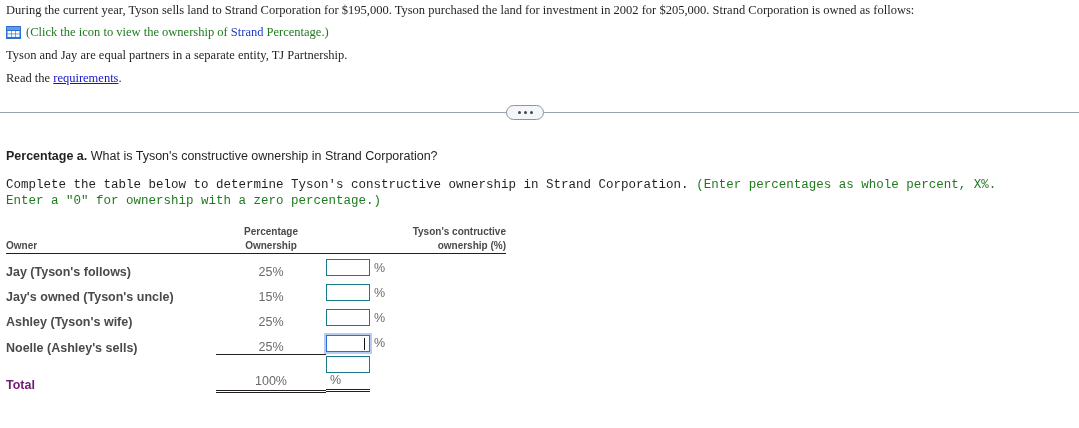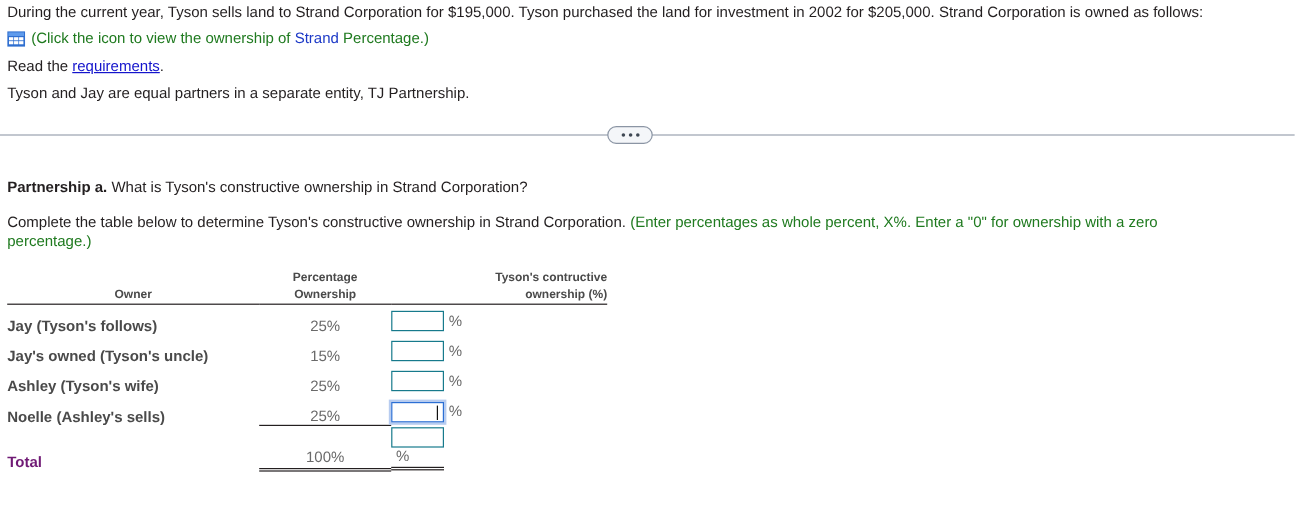--- a/index.html
+++ b/index.html
@@ -13,20 +13,21 @@
     font-family: "Liberation Sans", sans-serif;
     font-size: 12.5px;
     color: #231f20;
     position: relative;
     overflow: hidden;
   }
 
   
   .intro {
     padding: 3px 6px 0 6px;
+    font-family: Liberation Serif, serif;
   }
   .line {
     line-height: 15px;
     margin: 0 0 8px 0;
     white-space: nowrap;
   }
   .line.first { margin-bottom: 7px; }
 
   .green { color: #1f7a1f; }
   .blue-word { color: #1c39c7; }
@@ -102,20 +103,21 @@
     box-sizing: border-box;
   }
   .req-head {
     line-height: 16px;
     margin-bottom: 13px;
   }
   .req-head b { font-weight: bold; }
   .complete-text {
     line-height: 16px;
     max-width: 1030px;
+    font-family: Liberation Mono, monospace;
   }
 
   
   table.owner-table {
     position: absolute;
     left: 6px;
     top: 225px;
     border-collapse: collapse;
     font-size: 12.5px;
   }
@@ -129,21 +131,21 @@
   .col-tyson   { width: 180px; }
 
   thead th {
     font-weight: bold;
     color: #4a4a4a;
     font-size: 10px;
     line-height: 14px;
     padding-bottom: 4px;
     border-bottom: 1.5px solid #231f20;
   }
-  th.h-owner  { text-align: center; vertical-align: bottom; }
+  th.h-owner  { text-align: left; vertical-align: bottom; }
   th.h-pct    { text-align: center; }
   th.h-tyson  { text-align: right; }
 
   tbody td {
     height: 25px;
     font-size: 12.5px;
   }
   td.owner-cell {
     text-align: left;
     font-weight: bold;
@@ -231,37 +233,37 @@
       <rect x="1.5" y="5" width="3.6" height="2.6" fill="#ffffff"></rect>
       <rect x="5.7" y="5" width="3.6" height="2.6" fill="#ffffff"></rect>
       <rect x="9.9" y="5" width="3.6" height="2.6" fill="#ffffff"></rect>
       <rect x="1.5" y="8.3" width="3.6" height="2.6" fill="#ffffff"></rect>
       <rect x="5.7" y="8.3" width="3.6" height="2.6" fill="#ffffff"></rect>
       <rect x="9.9" y="8.3" width="3.6" height="2.6" fill="#ffffff"></rect>
     </svg>
     <span class="green"><span>(Click the icon to view the ownership of </span><span class="blue-word">Strand</span><span> Percentage.)</span></span>
   </div>
 
+  <p class="line">Tyson and Jay are equal partners in a separate entity, TJ Partnership.</p>
+
   <p class="line"><span>Read the </span><span class="link">requirements</span><span>.</span></p>
-
-  <p class="line">Tyson and Jay are equal partners in a separate entity, TJ Partnership.</p>
 </div>
 
 <div class="divider-wrap">
   <div class="divider-line"></div>
   <div class="dots-pill">
     <i></i>
     <i></i>
     <i></i>
   </div>
 </div>
 
 <div class="req-section">
   <div class="req-head">
-    <b>Partnership a.</b><span> What is Tyson's constructive ownership in Strand Corporation?</span>
+    <b>Percentage a.</b><span> What is Tyson's constructive ownership in Strand Corporation?</span>
   </div>
   <div class="complete-text"><span>Complete the table below to determine Tyson's constructive ownership in Strand Corporation. </span><span class="green">(Enter percentages as whole percent, X%. Enter a "0" for ownership with a zero percentage.)</span></div>
 </div>
 
 <table class="owner-table">
   <thead>
     <tr>
       <th class="h-owner col-owner">Owner</th>
       <th class="h-pct col-pct">
         <div>Percentage</div>

